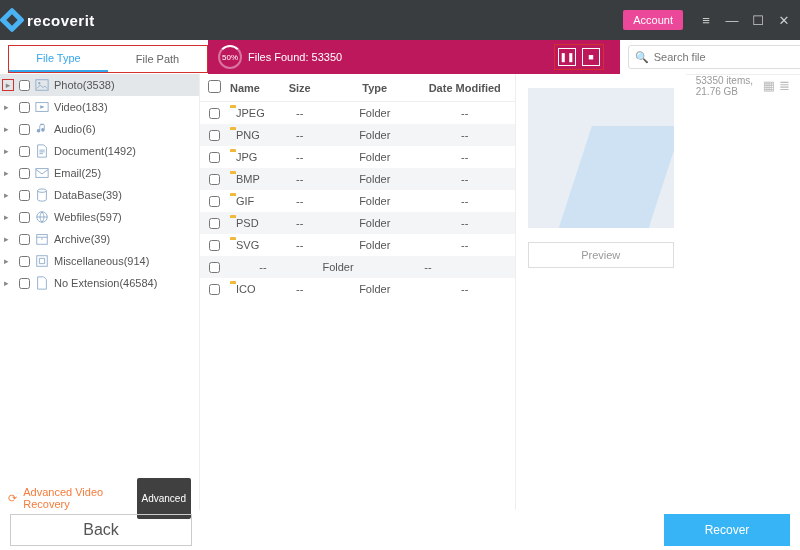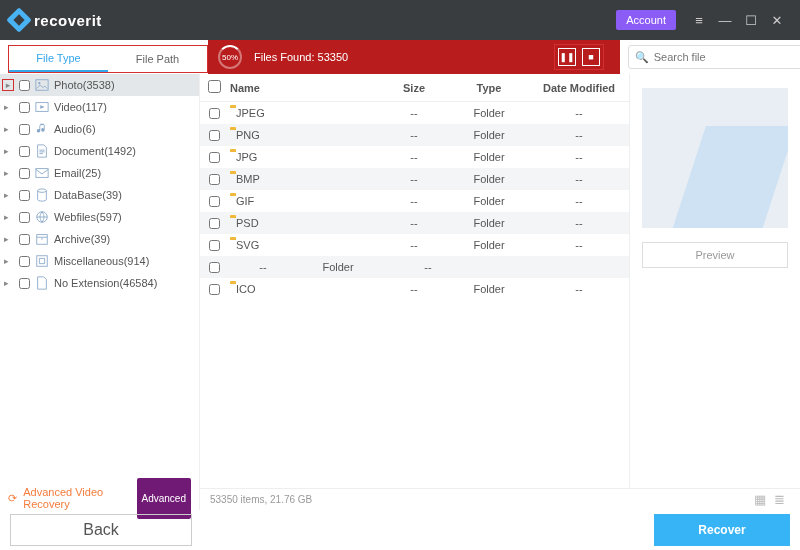--- a/index.html
+++ b/index.html
@@ -1,34 +1,34 @@
 <!DOCTYPE html>
 <html><head>
 <meta charset="utf-8">
 <style>
 * { margin:0; padding:0; box-sizing:border-box; font-family:Arial,sans-serif; }
 body { width:800px; height:550px; background:#fff; overflow:hidden; font-size:11px; color:#555; }
 
 
-.titlebar { height:40px; background:#3a3d40; display:flex; align-items:center; padding:0 10px; }
+.titlebar { height:40px; background:#3a3d40; display:flex; align-items:center; padding:0 3px; }
 .logo-wrap { display:flex; align-items:center; gap:6px; }
 .logo-diamond { width:18px; height:18px; background:#4ab3f4; transform:rotate(45deg); border-radius:2px; position:relative; }
 .logo-diamond::after { content:""; position:absolute; inset:5px; background:#3a3d40; }
 .logo-text { color:#fff; font-size:15px; font-weight:600; letter-spacing:0.5px; }
 .tb-spacer { flex:1; }
-.account-btn { background:#8b5cf6; color:#fff; padding:4px 10px; border-radius:2px; font-size:11px; margin-right:10px; }
+.account-btn { background:#ec4899; color:#fff; padding:4px 10px; border-radius:2px; font-size:11px; margin-right:10px; }
 .tb-icon { width:26px; height:26px; display:flex; align-items:center; justify-content:center; color:#ccc; font-size:13px; cursor:pointer; }
 .win-ctrl { width:26px; text-align:center; }
 
 
 .header-row { height:34px; display:flex; align-items:center; }
 .tabswrap { width:200px; height:28px; display:flex; border:1.5px solid #d32f2f; margin:3px 0 0 8px; }
 .tab { flex:1; display:flex; align-items:center; justify-content:center; font-size:11px; color:#666; cursor:pointer; }
 .tab.active { color:#36a6ea; border-bottom:2px solid #36a6ea; }
-.progress-strip { flex:1; height:34px; background:#b91c1c; color:#fff; display:flex; align-items:center; padding:0 10px; gap:12px; font-size:11px; margin-top:0; }
+.progress-strip { flex:1; height:34px; background:#be185d; color:#fff; display:flex; align-items:center; padding:0 10px; gap:6px; font-size:11px; margin-top:0; }
 .prog-ring { width:24px; height:24px; border-radius:50%; border:2px solid rgba(255,255,255,.4); border-top-color:#fff; display:flex; align-items:center; justify-content:center; font-size:8px; }
 .prog-strip-spacer { flex:1; }
 .ctrl-pair { display:flex; gap:6px; border:1.5px solid #d32f2f; padding:3px; margin-right:6px; }
 .ctrl-btn { width:18px; height:18px; border:1px solid #fff; display:flex; align-items:center; justify-content:center; font-size:9px; color:#fff; cursor:pointer; }
 .search-area { width:180px; display:flex; align-items:center; gap:6px; padding:0 8px; }
 .search-box { flex:1; border:1px solid #ddd; border-radius:3px; height:24px; display:flex; align-items:center; padding:0 6px; color:#aaa; gap:5px; }
 .search-box input { border:none; outline:none; flex:1; font-size:11px; }
 
 
 .body { display:flex; height:436px; }
@@ -37,23 +37,23 @@
 .cat { height:22px; display:flex; align-items:center; gap:5px; padding:0 4px 0 4px; cursor:pointer; }
 .cat.sel { background:#e3e7ea; }
 .cat .expand { width:10px; font-size:9px; color:#888; }
 .cat.first .expand { border:1.5px solid #d32f2f; width:12px; height:12px; display:flex; align-items:center; justify-content:center; margin-left:-2px; }
 .cat input[type=checkbox]{ width:11px; height:11px; }
 .cat .cat-ic { width:14px; height:14px; display:flex; align-items:center; justify-content:center; }
 .cat .cat-ic svg { width:14px; height:14px; }
 .cat .lbl { font-size:11px; color:#555; }
 
 .adv-rec { height:24px; display:flex; align-items:center; gap:6px; padding:0 8px; font-size:11px; color:#f47c3c; }
-.adv-badge { background:#701a75; color:#fff; padding:15px 5px; border-radius:2px; font-size:10px; }
-
-.main { flex:1; display:flex; flex-direction:column; }
+.adv-badge { background:#404040; color:#fff; padding:15px 5px; border-radius:2px; font-size:10px; }
+
+.main { flex:1; display:flex; }
 .content { flex:1; display:flex; }
 .table-area { flex:1; border-right:1px solid #eee; }
 .thead { height:28px; display:flex; align-items:center; border-bottom:1px solid #eee; font-size:11px; font-weight:bold; color:#555; }
 .thead .c-cb{ width:28px; text-align:center; } .c-name { flex:1; padding-left:2px; } .c-size{width:70px;text-align:center;} .c-type{width:80px;text-align:center;} .c-date{width:100px;text-align:center;}
 .trow { height:22px; display:flex; align-items:center; font-size:11px; }
 .trow:nth-child(even){ background:#f3f5f7; }
 .trow .c-cb{ width:28px; display:flex; justify-content:center; }
 .trow .c-cb input{width:11px;height:11px;}
 .fold-ic { width:14px; height:12px; background:linear-gradient(#ffd87a,#f0b93b); border-radius:1px; margin-right:6px; position:relative; }
 .fold-ic::before{content:"";position:absolute;top:-2px;left:0;width:6px;height:3px;background:#f0b93b;border-radius:1px 1px 0 0;}
@@ -63,21 +63,21 @@
 .pv-shape { position:absolute; width:90px; height:110px; background:#cfe2f3; transform:skewX(-18deg); right:10px; bottom:-8px; }
 .pv-btn { margin-top:14px; border:1px solid #ddd; height:26px; display:flex; align-items:center; justify-content:center; color:#999; font-size:11px; }
 
 .status { height:22px; display:flex; align-items:center; padding:0 10px; border-top:1px solid #eee; color:#999; font-size:10px; }
 .status .sp{flex:1;}
 .view-ic { width:16px; color:#bbb; font-size:13px; margin-left:4px; cursor:pointer;}
 
 .footer { height:40px; display:flex; align-items:center; padding:0 10px; gap:10px; }
 .back-btn { width:182px; height:32px; border:1px solid #ccc; display:flex; align-items:center; justify-content:center; font-size:16px; color:#555; cursor:pointer; }
 .footer .sp{flex:1;}
-.recover-btn { width:136px; height:32px; background:#36b4f5; color:#fff; display:flex; align-items:center; justify-content:center; font-size:12px; cursor:pointer;font-weight:bold; }
+.recover-btn { width:126px; height:32px; background:#36b4f5; color:#fff; display:flex; align-items:center; justify-content:center; font-size:12px; cursor:pointer; }
 </style>
 </head>
 <body>
 
 <div class="titlebar">
   <div class="logo-wrap">
     <div class="logo-diamond"></div>
     <span class="logo-text">recoverit</span>
   </div>
   <div class="tb-spacer"></div>
@@ -131,21 +131,21 @@
         </div>
         <div class="cat">
           <span class="expand">▸</span>
     <input type="checkbox" style="">
     <span class="cat-ic">
             <svg viewBox="0 0 16 16">
               <rect x="1" y="3" width="14" height="10" fill="none" stroke="#8aa8c8"></rect>
               <path d="M6 6l5 2-5 2z" fill="#8aa8c8"></path>
             </svg>
           </span>
-    <span class="lbl">Video(117)</span>
+    <span class="lbl">Video(183)</span>
         </div>
         <div class="cat">
           <span class="expand">▸</span>
     <input type="checkbox" style="">
     <span class="cat-ic">
             <svg viewBox="0 0 16 16">
               <path d="M6 2v8a2 2 0 11-1-1.7V4l6-1v6a2 2 0 11-1-1.7V2z" fill="#8aa8c8"></path>
             </svg>
           </span>
     <span class="lbl">Audio(6)</span>

